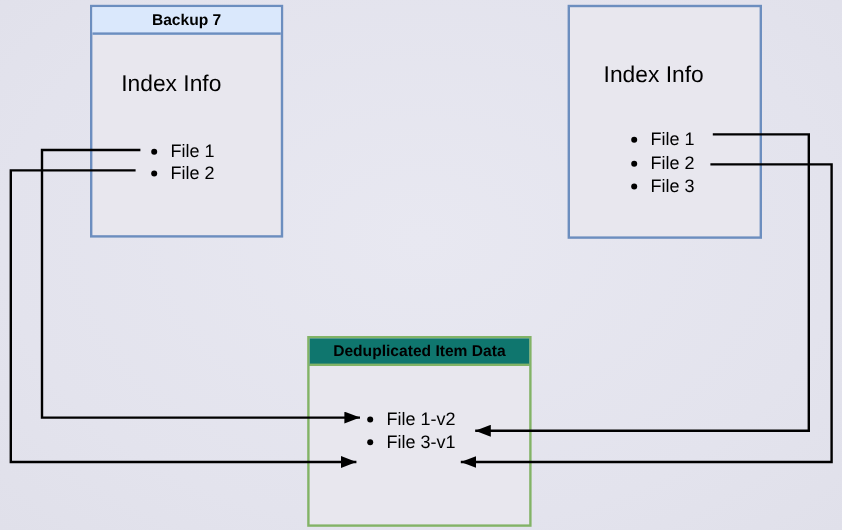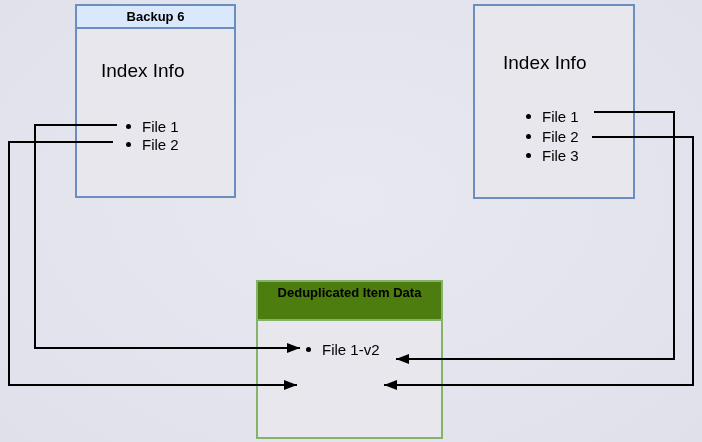--- a/index.html
+++ b/index.html
@@ -22,21 +22,21 @@
   .box.green{border:2px solid #82b366;}
   .box-header{
     box-sizing:border-box;
     width:100%;
     text-align:center;
     font-weight:bold;
     font-size:13px;
     color:#000;
   }
   .blue .box-header{background:#dae8fc;border-bottom:2px solid #6c8ebf;height:23px;line-height:21px;}
-  .green .box-header{background:#4d7c0f;border-bottom:2px solid #82b366;height:39px;line-height:21px;}
+  .green .box-header{background:#0f766e;border-bottom:2px solid #82b366;height:23px;line-height:21px;}
   .subtitle{
     position:absolute;
     font-size:19px;
     line-height:20px;
     color:#000;
     white-space:nowrap;
   }
   .file-list{position:absolute;}
   .li{
     display:flex;
@@ -73,21 +73,21 @@
   }
   #wires path.wire{fill:none;stroke:#000;stroke-width:2;}
 </style>
 </head>
 <body>
 
 <div id="canvas">
 
   <div class="box blue" id="backup1">
     <div class="box-header">
-      <span>Backup 6</span>
+      <span>Backup 7</span>
     </div>
     <div class="subtitle">Index Info</div>
     <div class="file-list">
       <div class="li">
         <span class="bullet"></span>
         <span>File 1</span>
       </div>
       <div class="li">
         <span class="bullet"></span>
         <span>File 2</span>
@@ -115,20 +115,24 @@
 
   <div class="box green" id="dedup">
     <div class="box-header">
       <span>Deduplicated Item Data</span>
     </div>
     <div class="file-list">
       <div class="li">
         <span class="bullet"></span>
         <span>File 1-v2</span>
       </div>
+      <div class="li">
+        <span class="bullet"></span>
+        <span>File 3-v1</span>
+      </div>
     </div>
   </div>
 
   <svg id="wires" xmlns="http://www.w3.org/2000/svg">
     <defs>
       <marker id="ah" markerUnits="userSpaceOnUse" markerWidth="14" markerHeight="10" refX="13" refY="5" orient="auto">
         <path d="M0,0 L13,5 L0,10 z" fill="#000"></path>
       </marker>
     </defs>
     <path class="wire" d="M117,125 H35 V348 H300" marker-end="url(#ah)"></path>

